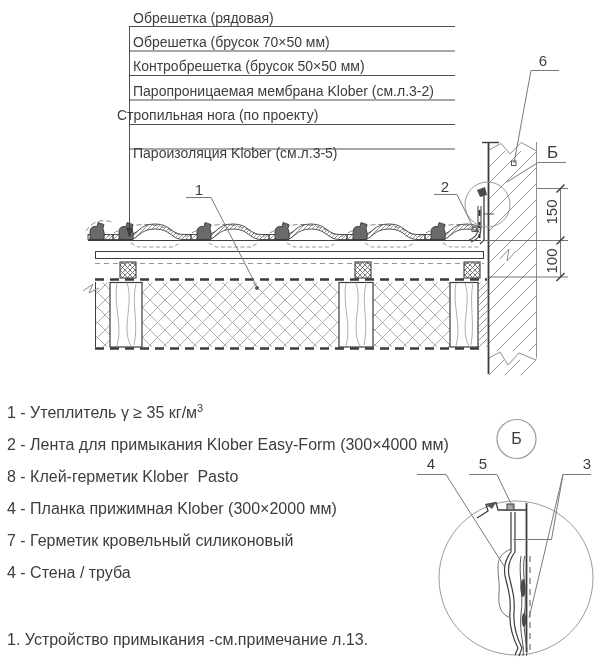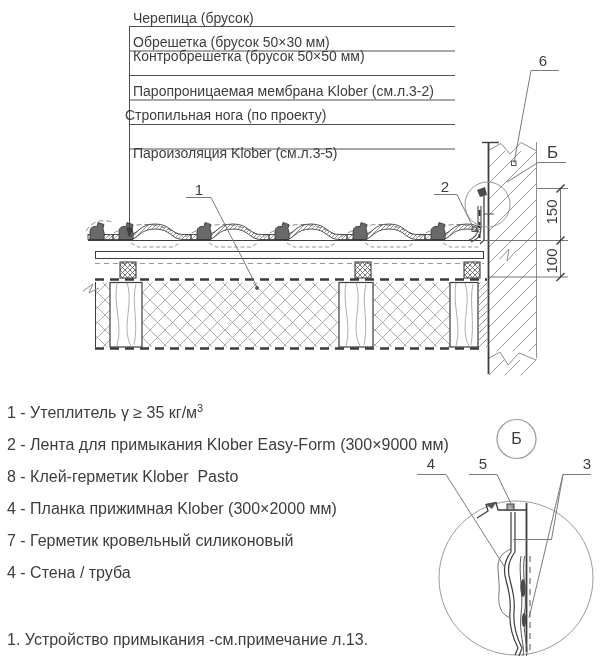--- a/index.html
+++ b/index.html
@@ -193,40 +193,40 @@
         <line x1="446" y1="474.5" x2="504" y2="566"></line>
       <polyline points="469,474.5 497,474.5"></polyline>
         <line x1="497" y1="474.5" x2="513" y2="508"></line>
       <polyline points="591,474.5 563,474.5"></polyline>
       <polyline points="563,474.5 551.5,539.5 513,539.5"></polyline>
       <line x1="563" y1="474.5" x2="529" y2="618"></line>
     </g>
   </g>
 </svg>
 
-<div class="lbl" style="left:133px;top:10px">Черепица (брусок)</div>
-<div class="lbl" style="left:133px;top:34px">Обрешетка (брусок 50×30 мм)</div>
-<div class="lbl" style="left:133px;top:48px">Контробрешетка (брусок 50×50 мм)</div>
+<div class="lbl" style="left:133px;top:10px">Обрешетка (рядовая)</div>
+<div class="lbl" style="left:133px;top:34px">Обрешетка (брусок 70×50 мм)</div>
+<div class="lbl" style="left:133px;top:58px">Контробрешетка (брусок 50×50 мм)</div>
 <div class="lbl" style="left:133px;top:83px">Паропроницаемая мембрана Klober (см.л.3-2)</div>
-<div class="lbl" style="left:125px;top:107px">Стропильная нога (по проекту)</div>
+<div class="lbl" style="left:117px;top:107px">Стропильная нога (по проекту)</div>
 <div class="lbl" style="left:133px;top:145px">Пароизоляция Klober (см.л.3-5)</div>
 
 <div class="co" style="left:186px;top:181px">1</div>
 <div class="co" style="left:432px;top:178px">2</div>
 <div class="co" style="left:530px;top:52px">6</div>
 <div class="bmark" style="left:538px;top:143px">Б</div>
 
 <div class="dim" style="left:531px;top:204px">150</div>
 <div class="dim" style="left:531px;top:253px">100</div>
 
 <div class="bmark" style="left:502px;top:430px;font-size:16px">Б</div>
 <div class="co" style="left:418px;top:455px">4</div>
 <div class="co" style="left:470px;top:455px">5</div>
 <div class="co" style="left:574px;top:455px">3</div>
 
 <div class="leg" style="top:402px"><span>1 - Утеплитель γ ≥ 35 кг/м</span><sup>3</sup></div>
-<div class="leg" style="top:434px"><span>2 - Лента для примыкания Klober Easy-Form (300×9000 мм)</span><sup></sup></div>
+<div class="leg" style="top:434px"><span>2 - Лента для примыкания Klober Easy-Form (300×4000 мм)</span><sup></sup></div>
 <div class="leg" style="top:466px"><span>8 - Клей-герметик Klober  Pasto</span><sup></sup></div>
 <div class="leg" style="top:498px"><span>4 - Планка прижимная Klober (300×2000 мм)</span><sup></sup></div>
 <div class="leg" style="top:530px"><span>7 - Герметик кровельный силиконовый</span><sup></sup></div>
 <div class="leg" style="top:562px"><span>4 - Стена / труба</span><sup></sup></div>
 
 <div class="leg" style="top:631px">1. Устройство примыкания -см.примечание л.13.</div>
 
 </body></html>

